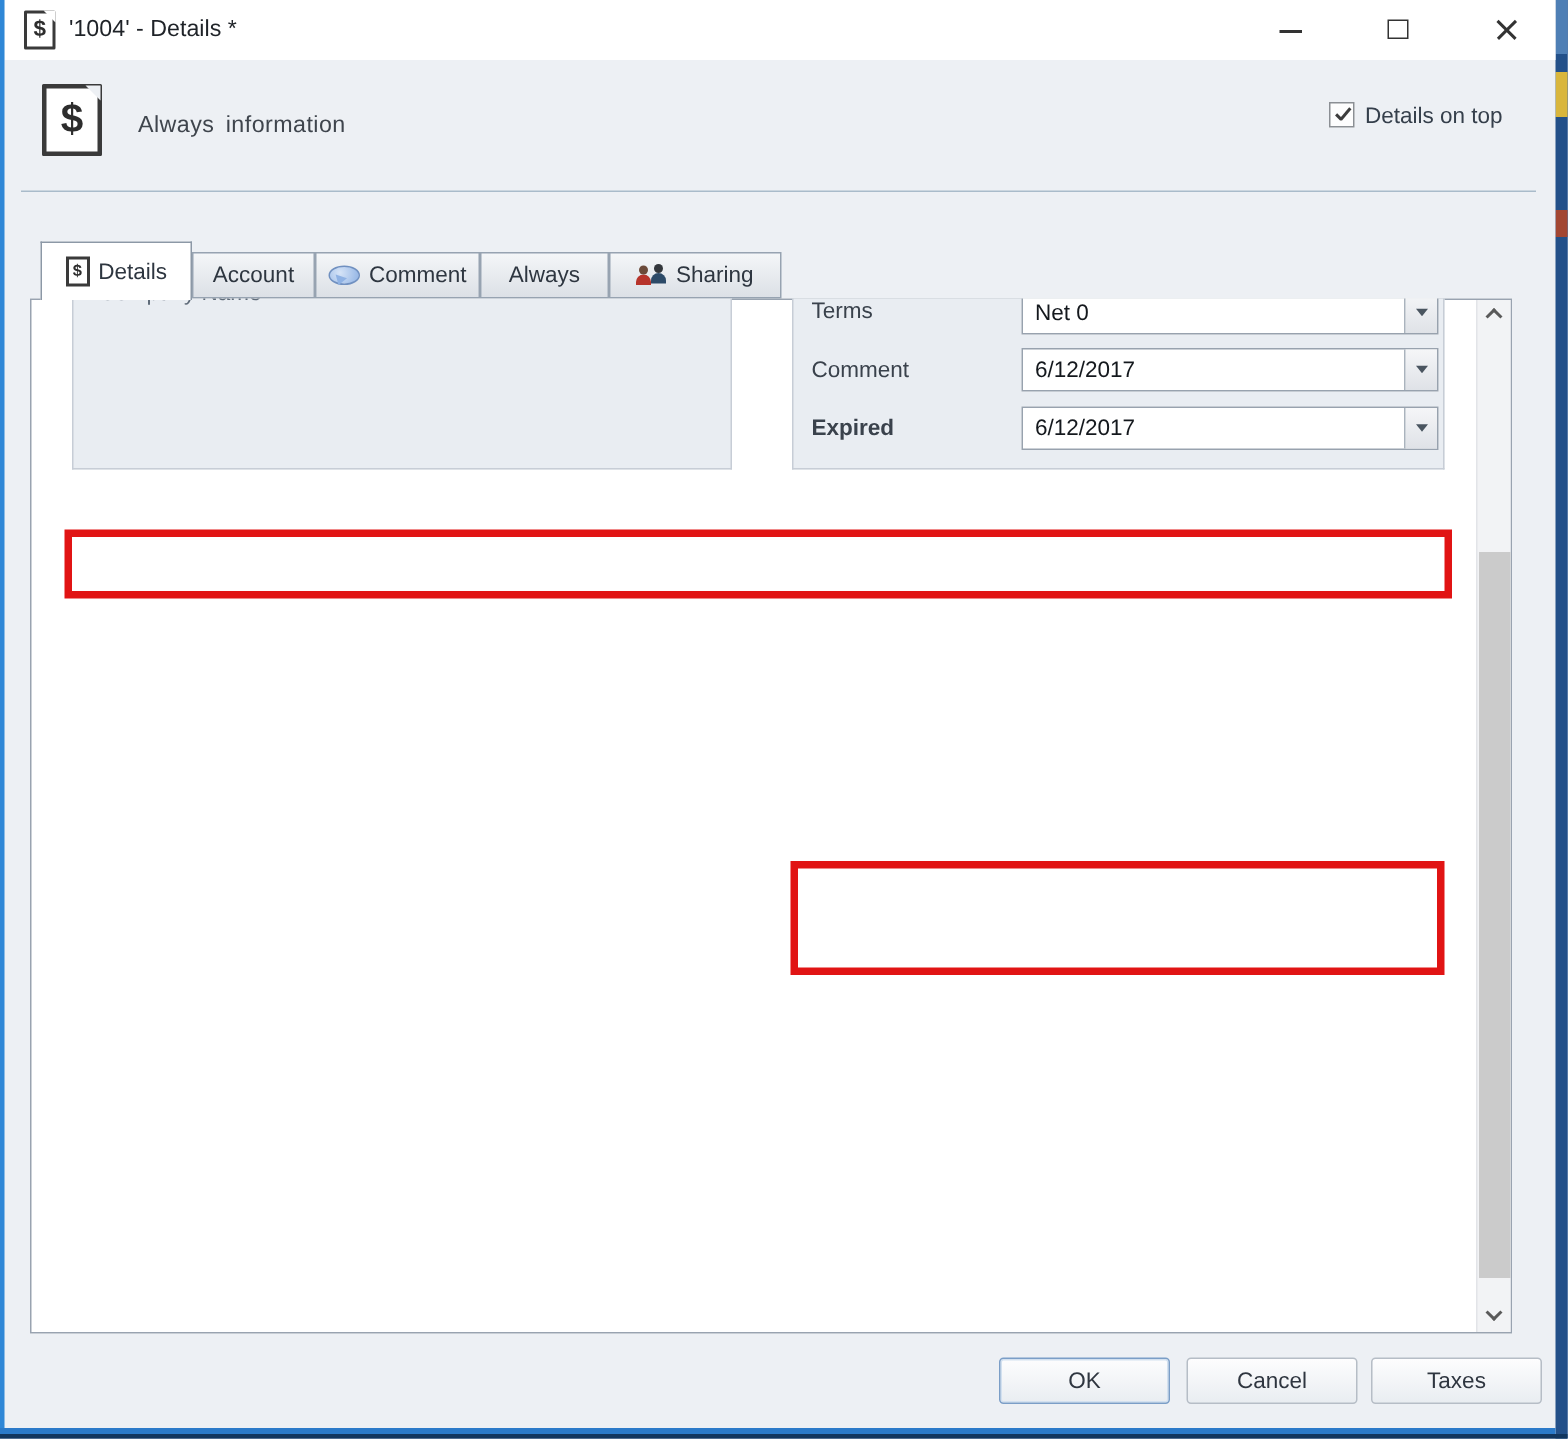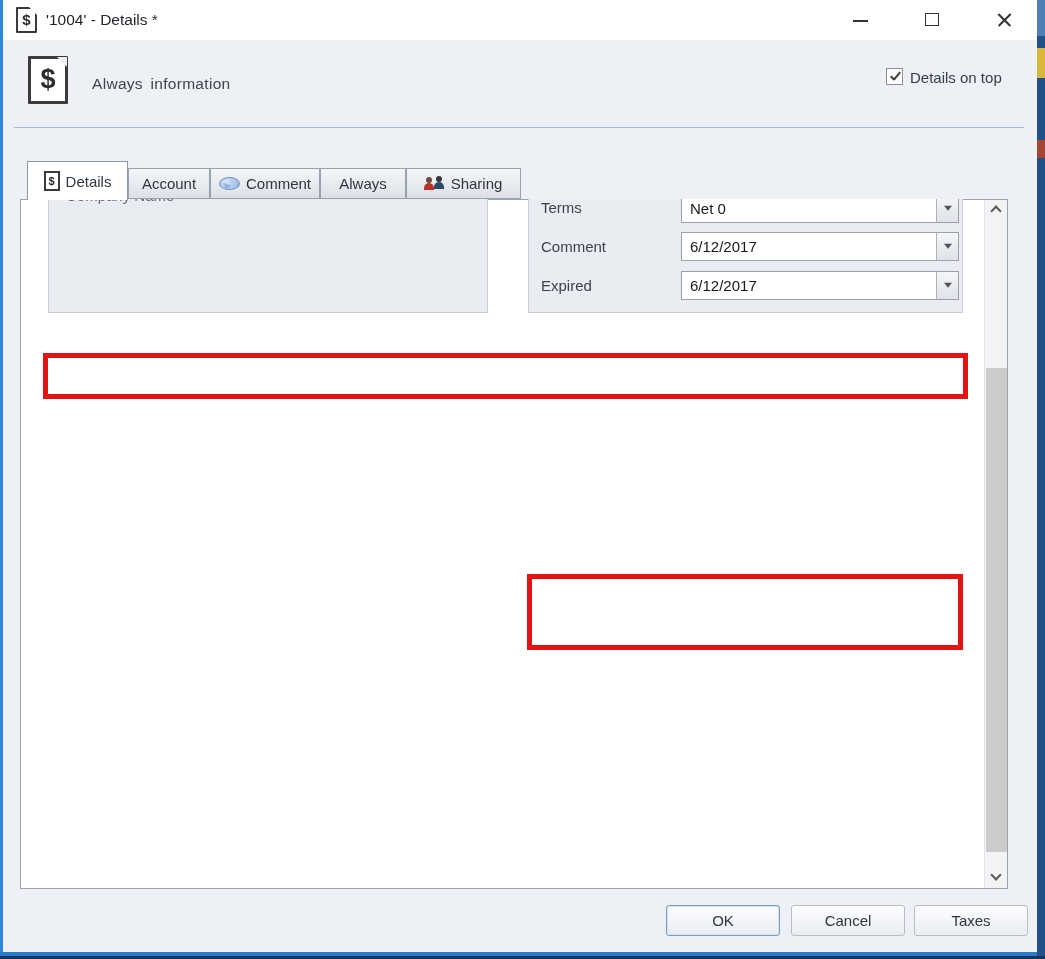--- a/index.html
+++ b/index.html
@@ -81,21 +81,21 @@
 
   .lbl { position:absolute; font-size:15px; color:#3a424c; white-space:nowrap;text-align:center; }
 
   .combo, .field { position:absolute; background:#ffffff; border:1px solid #98a2ae; }
   .combo .val, .field .val { position:absolute; left:8px; top:0; bottom:0; display:flex; align-items:center; font-size:15px; color:#14181d; white-space:nowrap; }
   .combo .dd { position:absolute; right:0; top:0; bottom:0; width:22px; background:linear-gradient(#f5f6f8,#dfe2e7); border-left:1px solid #aab3bd; }
   .combo .dd::after { content:""; position:absolute; left:50%; top:50%; transform:translate(-50%,-35%); border:4px solid transparent; border-top:5px solid #4a5560; }
 
   
   #gb-dates .lbl { left:12px; }
-  #lbl-terms   { top:0px; } #lbl-created { top:39px; } #lbl-expired { top:78px; }
+  #lbl-terms   { top:0px; } #lbl-created { top:39px; } #lbl-expired { top:78px;font-weight:bold; }
   #cb-terms    { left:152px; top:-5px; width:278px; height:29px; }
   #cb-created  { left:152px; top:33px; width:278px; height:29px; }
   #cb-expired  { left:152px; top:72px; width:278px; height:29px; }
 
   
   #items { left:48px; top:330px; width:915px; height:227px; background:#fff; border:1px solid #a6aeb8; }
   #items-head { position:absolute; left:0; top:0; right:0; height:28px; display:flex; background:#eff2f6; border-bottom:1px solid #c2c8d0; }
   #items-head .hc { border-right:1px solid #ccd2d9; font-size:15px; color:#2e3640; line-height:27px; padding-left:8px; overflow:hidden; }
   .w-title{width:210px;} .w-desc{width:295px;} .w-unit{width:160px;} .w-qty{width:52px;} .w-price{width:170px;} .w-del{flex:1; border-right:none !important;}
   #new-row { position:absolute; left:0; top:28px; right:0; height:36px; background:#dee9f5; display:flex; }

